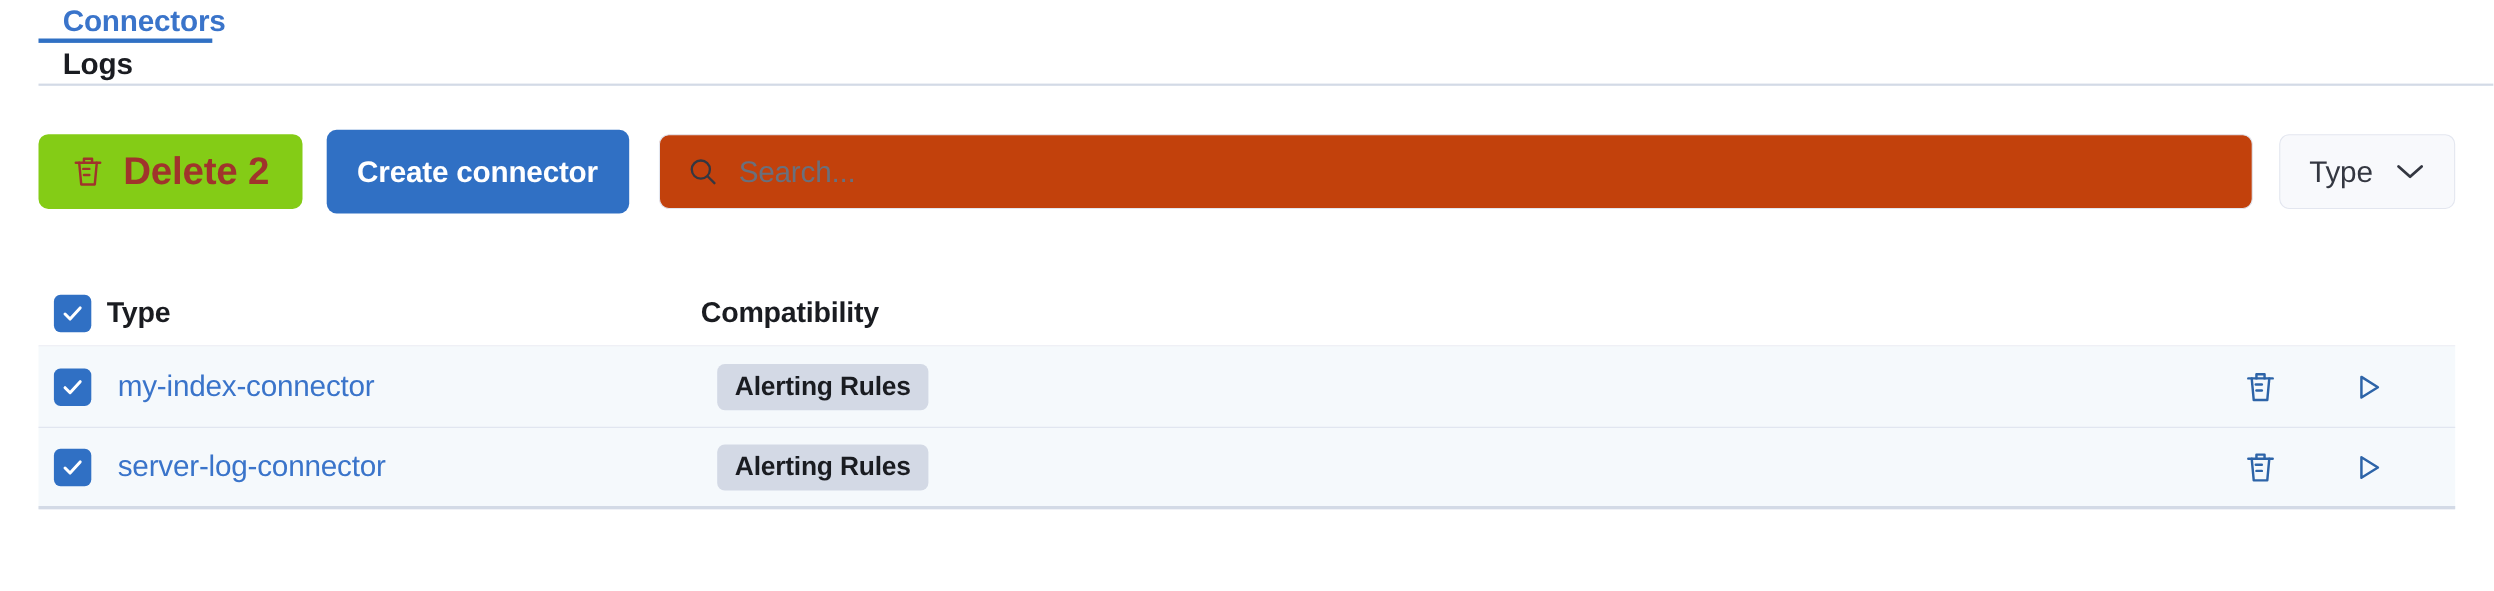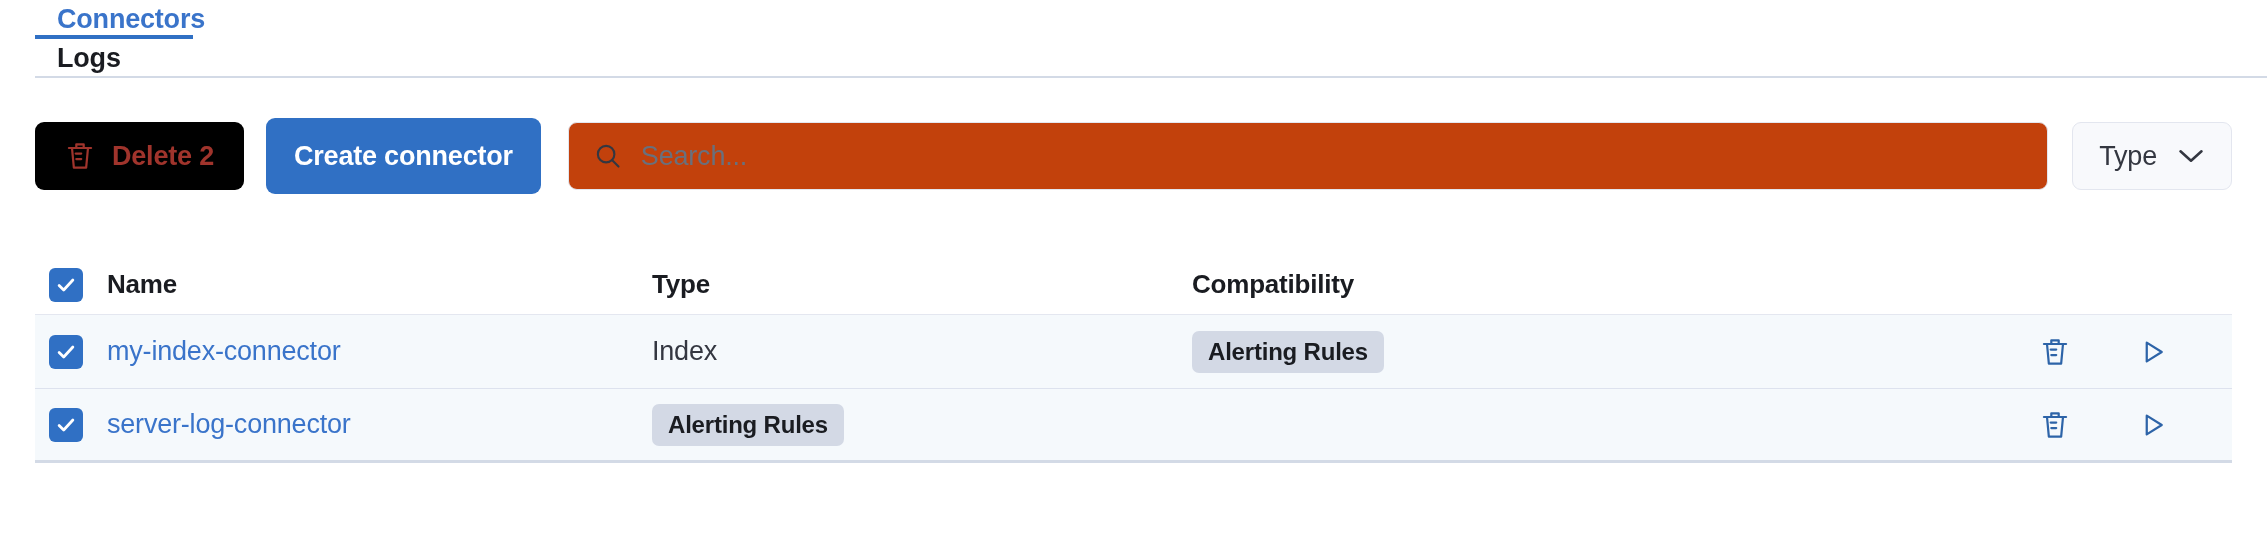--- a/index.html
+++ b/index.html
@@ -78,26 +78,26 @@
     align-items: center;
     gap: 0;
   }
 
   .btn-delete {
     height: 68px;
     display: flex;
     align-items: center;
     gap: 17px;
     padding: 0 30px;
-    background: #000000;
+    background: #84cc16;
     border: none;
     border-radius: 9px;
     color: #a0342c;
     font-family: "Liberation Sans", sans-serif;
-    font-size: 27px;
+    font-size: 35px;
     font-weight: 700;
     letter-spacing: -0.2px;
     cursor: pointer;
     white-space: nowrap;
   }
   .btn-delete svg { display: block; }
 
   .btn-create {
     height: 76px;
     margin-left: 22px;
@@ -325,45 +325,39 @@
   <div class="table">
 
     <div class="trow thead">
       <div class="cell-check">
         <span class="checkbox">
           <svg width="22" height="22" viewBox="0 0 24 24" fill="none" stroke="#ffffff" stroke-width="3" stroke-linecap="round" stroke-linejoin="round">
             <path d="M4.5 12.5 L9.5 17.5 L19.5 6.5"></path>
           </svg>
         </span>
       </div>
-      <div class="cell-name">
-        <span class="th-text">Name</span>
-      </div>
       <div class="cell-type">
         <span class="th-text">Type</span>
       </div>
       <div class="cell-compat">
         <span class="th-text">Compatibility</span>
       </div>
       <div class="cell-actions"></div>
     </div>
 
     <div class="trow tbody-row">
       <div class="cell-check">
         <span class="checkbox">
           <svg width="22" height="22" viewBox="0 0 24 24" fill="none" stroke="#ffffff" stroke-width="3" stroke-linecap="round" stroke-linejoin="round">
             <path d="M4.5 12.5 L9.5 17.5 L19.5 6.5"></path>
           </svg>
         </span>
       </div>
       <div class="cell-name">
         <a class="link-name">my-index-connector</a>
-      </div>
-      <div class="cell-type">
-        <span class="cell-type-text">Index</span>
       </div>
       <div class="cell-compat">
         <span class="badge">Alerting Rules</span>
       </div>
       <div class="cell-actions">
         <button class="icon-btn">
           <span>
             <svg width="30" height="32" viewBox="0 0 24 26" fill="none" stroke="#2d64a8" stroke-width="1.8" stroke-linecap="round" stroke-linejoin="round">
               <path d="M3 6.5 H21"></path>
               <path d="M9 6.5 V3.5 H15 V6.5"></path>

